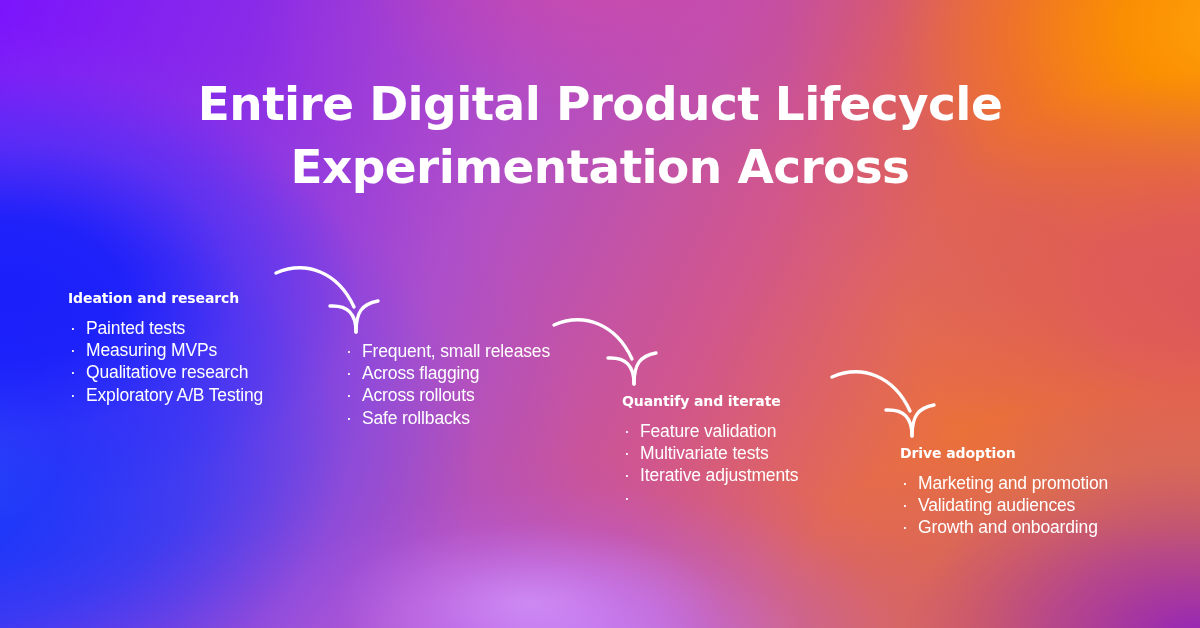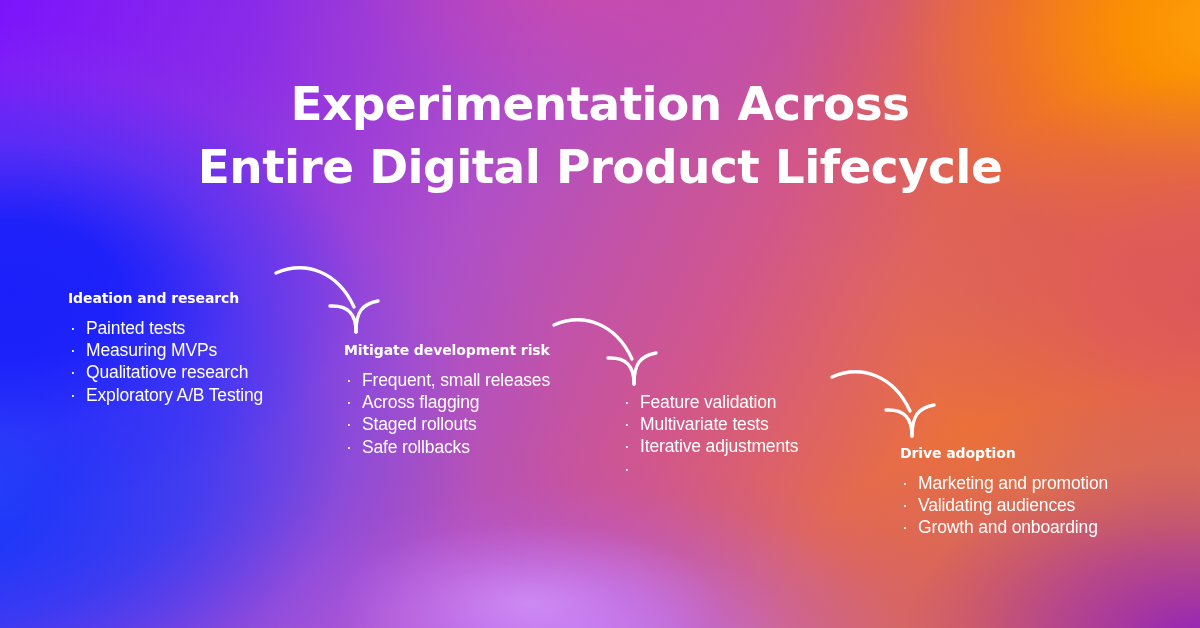--- a/index.html
+++ b/index.html
@@ -200,22 +200,22 @@
   <div class="bg-layer bg-magenta"></div>
   <div class="bg-layer bg-orange"></div>
   <div class="bg-layer bg-coral"></div>
   <div class="bg-layer bg-violetbr"></div>
   <div class="bg-layer bg-blue"></div>
   <div class="bg-layer bg-blue2"></div>
   <div class="bg-layer bg-lavender"></div>
   <div class="bg-layer bg-lavender2"></div>
 
   <div class="title-block">
+    <span class="title-line">Entire Digital Product Lifecycle</span>
     <span class="title-line">Experimentation Across</span>
-    <span class="title-line">Entire Digital Product Lifecycle</span>
   </div>
 
   <svg id="arrow-0" class="arrow-svg" width="110" height="80" viewBox="0 0 110 80">
     <path class="arrow-path" d="M4,15 C34,2 66,14 82,49"></path>
     <path class="arrow-path" d="M84,74 C84,56 76,47 58,48"></path>
     <path class="arrow-path" d="M84,74 C84,54 90,46 106,43"></path>
   </svg>
 
   <svg id="arrow-1" class="arrow-svg" width="110" height="80" viewBox="0 0 110 80">
     <path class="arrow-path" d="M4,15 C34,2 66,14 82,49"></path>
@@ -233,30 +233,30 @@
     <div class="stage-heading">Ideation and research</div>
     <ul class="stage-list">
       <li><span class="bullet-dot">·</span><span>Painted tests</span></li>
       <li><span class="bullet-dot">·</span><span>Measuring MVPs</span></li>
       <li><span class="bullet-dot">·</span><span>Qualitatiove research</span></li>
       <li><span class="bullet-dot">·</span><span>Exploratory A/B Testing</span></li>
     </ul>
   </div>
 
   <div class="stage" id="stage-1">
-    <div class="stage-heading">Mitigate development risk</div>
     <ul class="stage-list">
       <li><span class="bullet-dot">·</span><span>Frequent, small releases</span></li>
       <li><span class="bullet-dot">·</span><span>Across flagging</span></li>
-      <li><span class="bullet-dot">·</span><span>Staged rollouts</span></li>
+      <li><span class="bullet-dot">·</span><span>Across rollouts</span></li>
       <li><span class="bullet-dot">·</span><span>Safe rollbacks</span></li>
     </ul>
   </div>
 
   <div class="stage" id="stage-2">
+    <div class="stage-heading">Quantify and iterate</div>
     <ul class="stage-list">
       <li><span class="bullet-dot">·</span><span>Feature validation</span></li>
       <li><span class="bullet-dot">·</span><span>Multivariate tests</span></li>
       <li><span class="bullet-dot">·</span><span>Iterative adjustments</span></li>
       <li><span class="bullet-dot">·</span></li>
     </ul>
   </div>
 
   <div class="stage" id="stage-3">
     <div class="stage-heading">Drive adoption</div>

